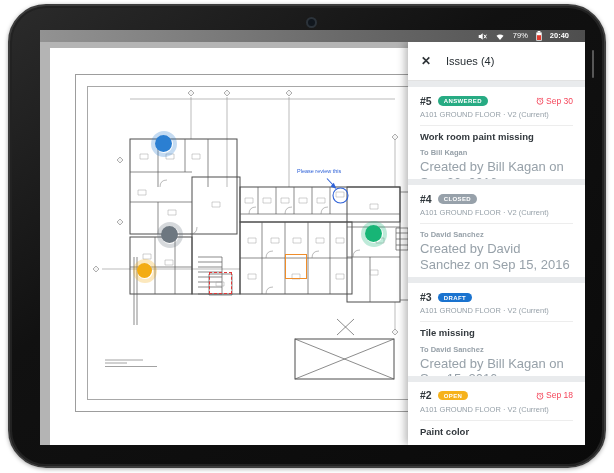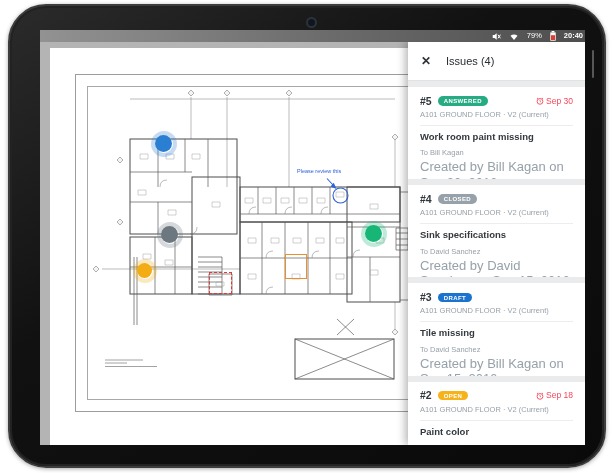--- a/index.html
+++ b/index.html
@@ -13,21 +13,21 @@
   .camera{position:absolute;left:296px;top:11px;width:11px;height:11px;border-radius:50%;
     background:#10161d;border:2px solid #2c333a;box-sizing:border-box;}
   .bezel-highlight{position:absolute;left:582px;top:44px;width:2px;height:28px;background:#575757;border-radius:2px;}
 
   
   .screen{position:absolute;left:38px;top:28px;width:545px;height:415px;background:#fff;overflow:hidden;}
 
   
   .statusbar{position:absolute;left:0;top:0;width:100%;height:12px;box-sizing:border-box;
     background:linear-gradient(90deg,#929292,#6a6a6a 55%,#4e4e4e);display:flex;align-items:center;
-    justify-content:flex-end;gap:8px;padding-right:2px;color:#fff;font-size:7.5px;}
+    justify-content:flex-end;gap:8px;padding-right:16px;color:#fff;font-size:7.5px;}
   .sb-text{line-height:1;}
   .sb-icon{display:flex;align-items:center;}
 
   
   .content{position:absolute;left:0;top:12px;width:545px;height:403px;background:#b4b4b4;overflow:hidden;}
   .sheet{position:absolute;left:10px;top:6px;right:0;bottom:0;background:#fff;}
   .frame-outer{position:absolute;left:35px;top:32px;width:497px;height:336px;border:1px solid #9d9d9d;}
   .frame-inner{position:absolute;left:47px;top:44px;width:473px;height:312px;border:1px solid #a8a8a8;}
   .plan-svg{position:absolute;left:0;top:0;}
 
@@ -55,21 +55,21 @@
   .card{background:#fff;padding:8px 12px;box-sizing:border-box;}
   .card.fixed{height:94px;overflow:hidden;}
   .row1{display:flex;align-items:center;height:12px;}
   .issue-num{font-size:10.5px;font-weight:800;color:#30373c;line-height:1;}
   .badge{margin-left:6px;font-size:6px;font-weight:bold;color:#fff;letter-spacing:.4px;
     padding:2px 6px 1.5px;border-radius:8px;line-height:1;}
   .due{margin-left:auto;display:flex;align-items:center;gap:2.5px;font-size:8.5px;font-weight:normal;line-height:1;}
   .plan-label{margin-top:3px;font-size:7.5px;color:#97a1a9;line-height:1.2;}
   .divider{border-top:1px solid #ededed;margin:6px 0;}
   .issue-title{font-size:9.5px;font-weight:bold;color:#33393e;line-height:1.1;}
-  .assignee{margin-top:6px;font-size:7.5px;color:#97a1a9;line-height:1.2;}
+  .assignee{margin-top:6px;font-size:7.5px;color:#97a1a9;line-height:1.2;font-weight:bold;}
   .created{margin-top:2px;font-size:13px;color:#97a1a9;line-height:1.2;}
 </style>
 </head>
 <body>
 
 <div class="stage">
   <div class="tablet">
     <div class="camera"></div>
     <div class="bezel-highlight"></div>
 
@@ -196,21 +196,20 @@
               <div class="created">Created by Bill Kagan on Sep 20, 2016</div>
             </div>
 
             <div class="card fixed">
               <div class="row1">
                 <span class="issue-num">#4</span>
                 <span class="badge" style="background: rgb(151, 161, 170);">CLOSED</span>
               </div>
               <div class="plan-label">A101 GROUND FLOOR · V2 (Current)</div>
               <div class="divider"></div>
-              <div class="issue-title">Sink specifications</div>
               <div class="assignee">To David Sanchez</div>
               <div class="created">Created by David Sanchez on Sep 15, 2016</div>
             </div>
 
             <div class="card fixed">
               <div class="row1">
                 <span class="issue-num">#3</span>
                 <span class="badge" style="background: rgb(26, 115, 207);">DRAFT</span>
               </div>
               <div class="plan-label">A101 GROUND FLOOR · V2 (Current)</div>

